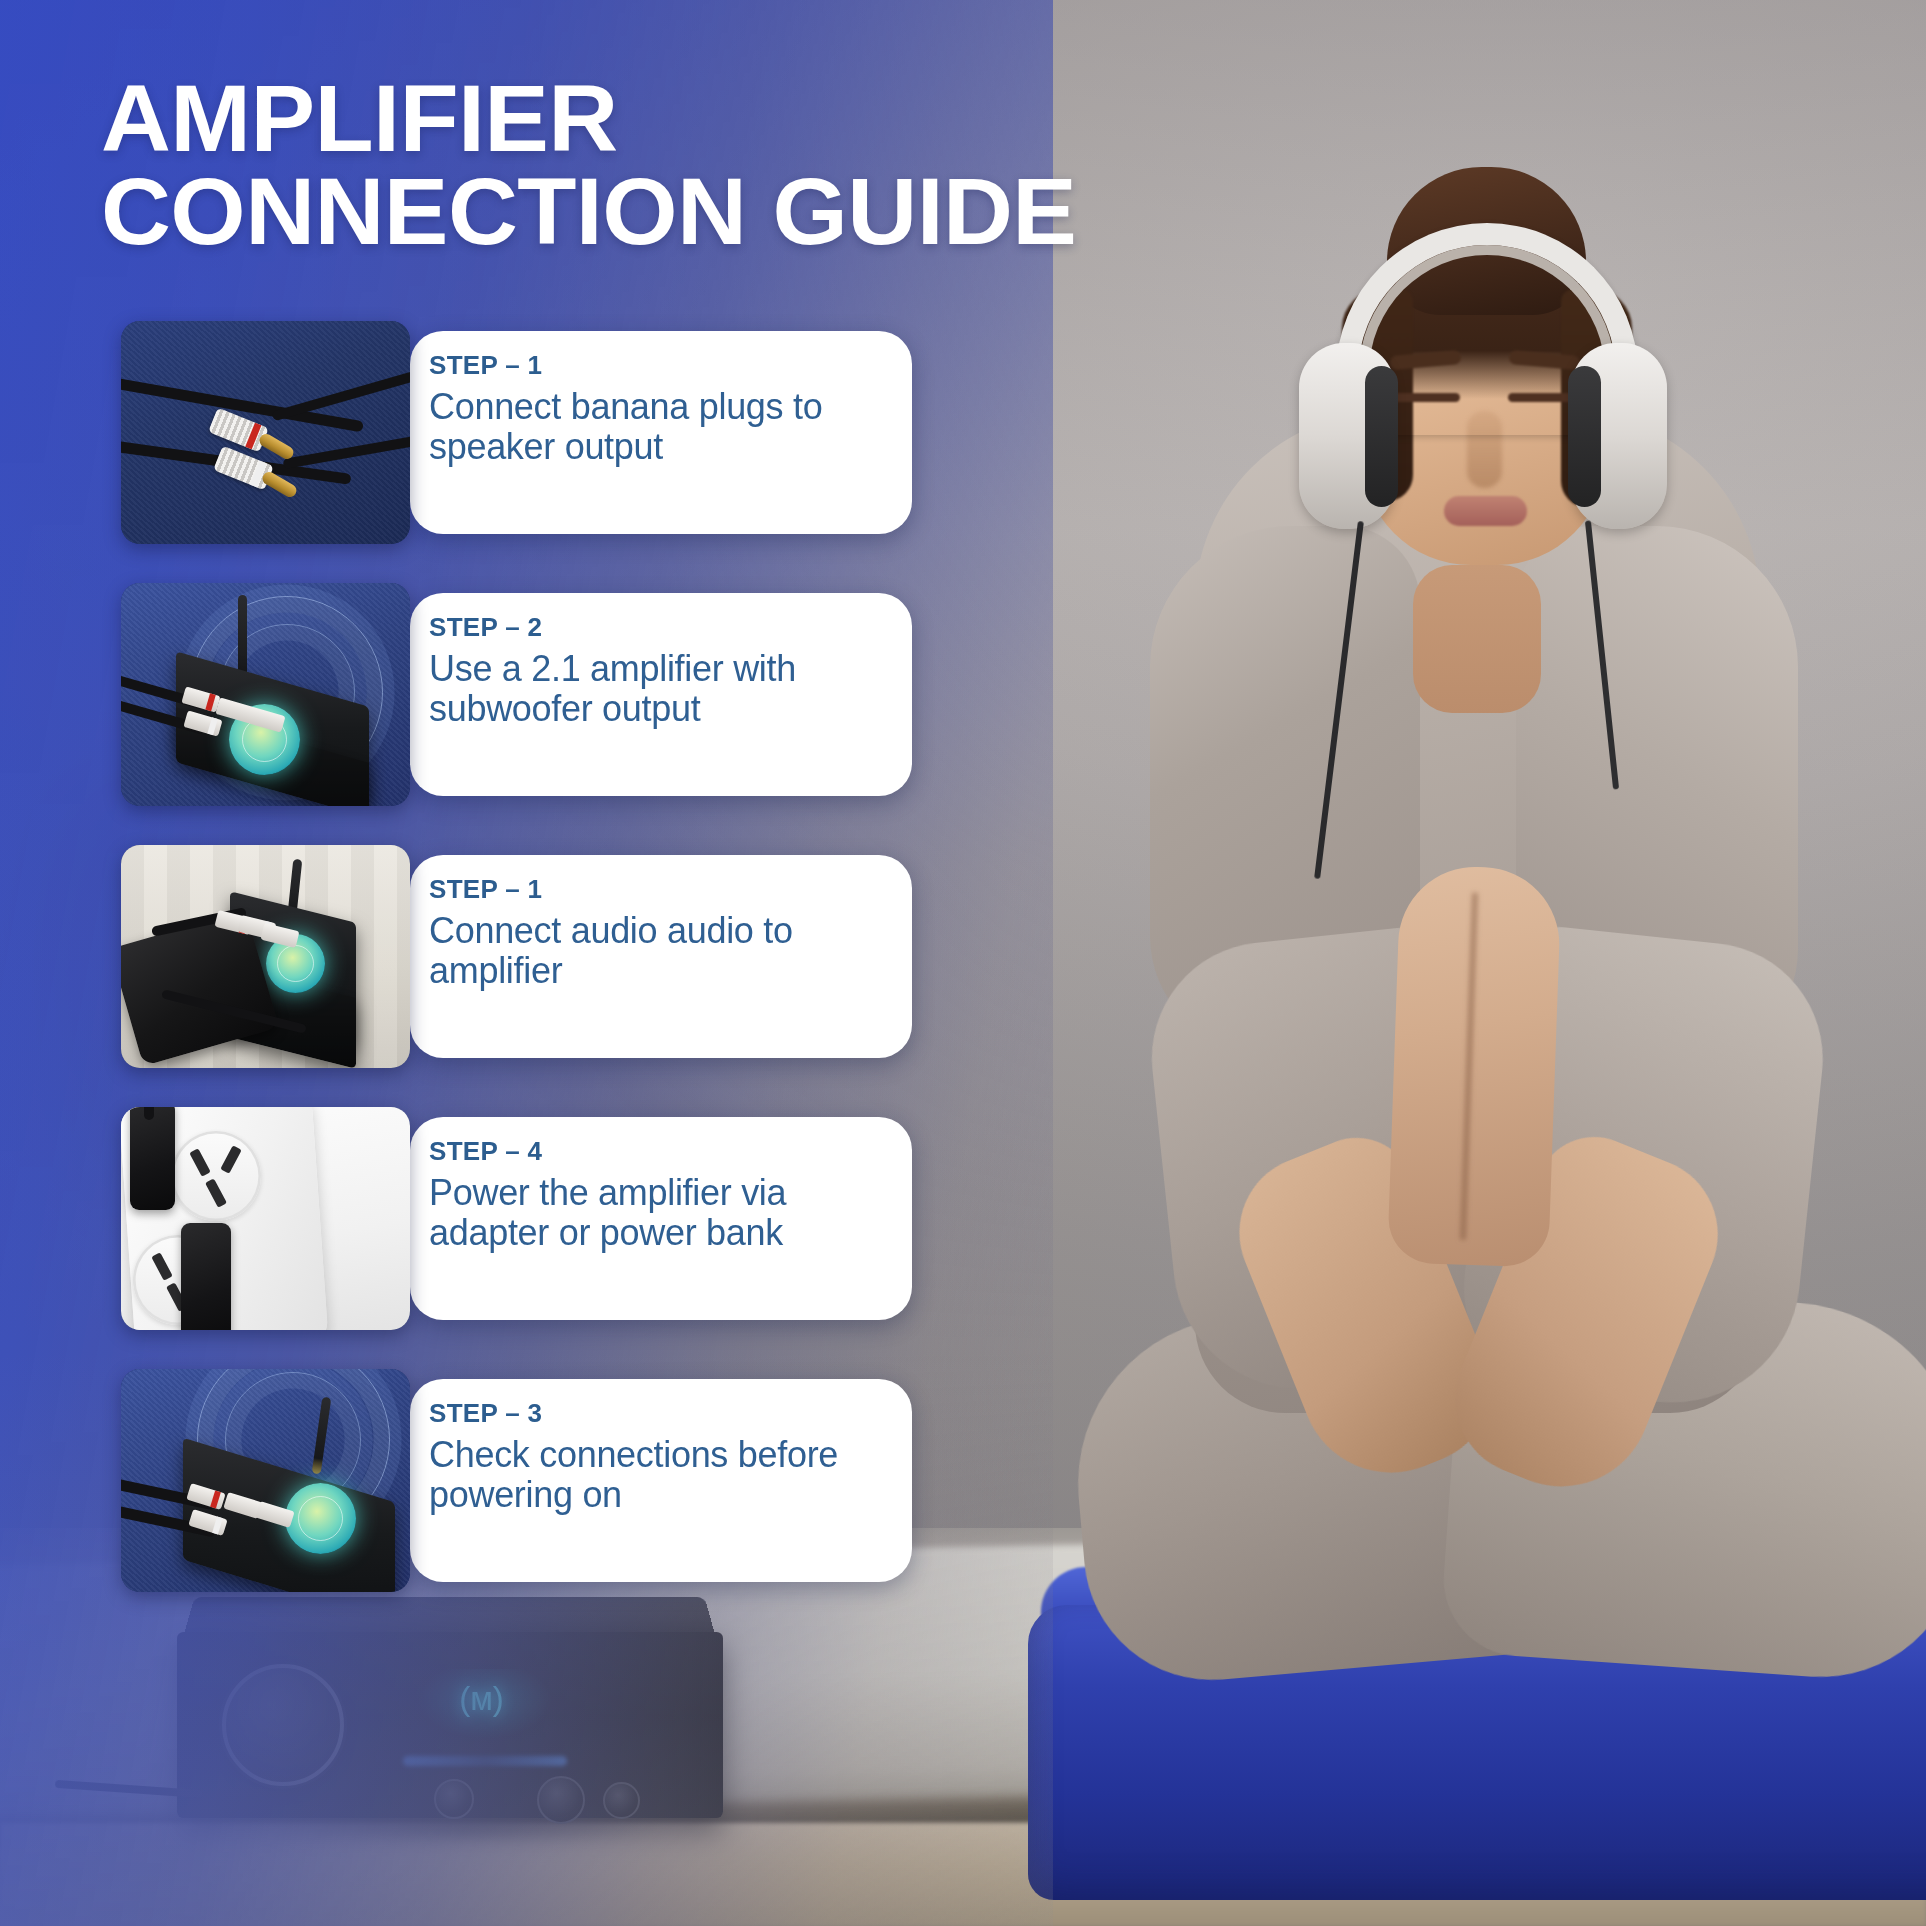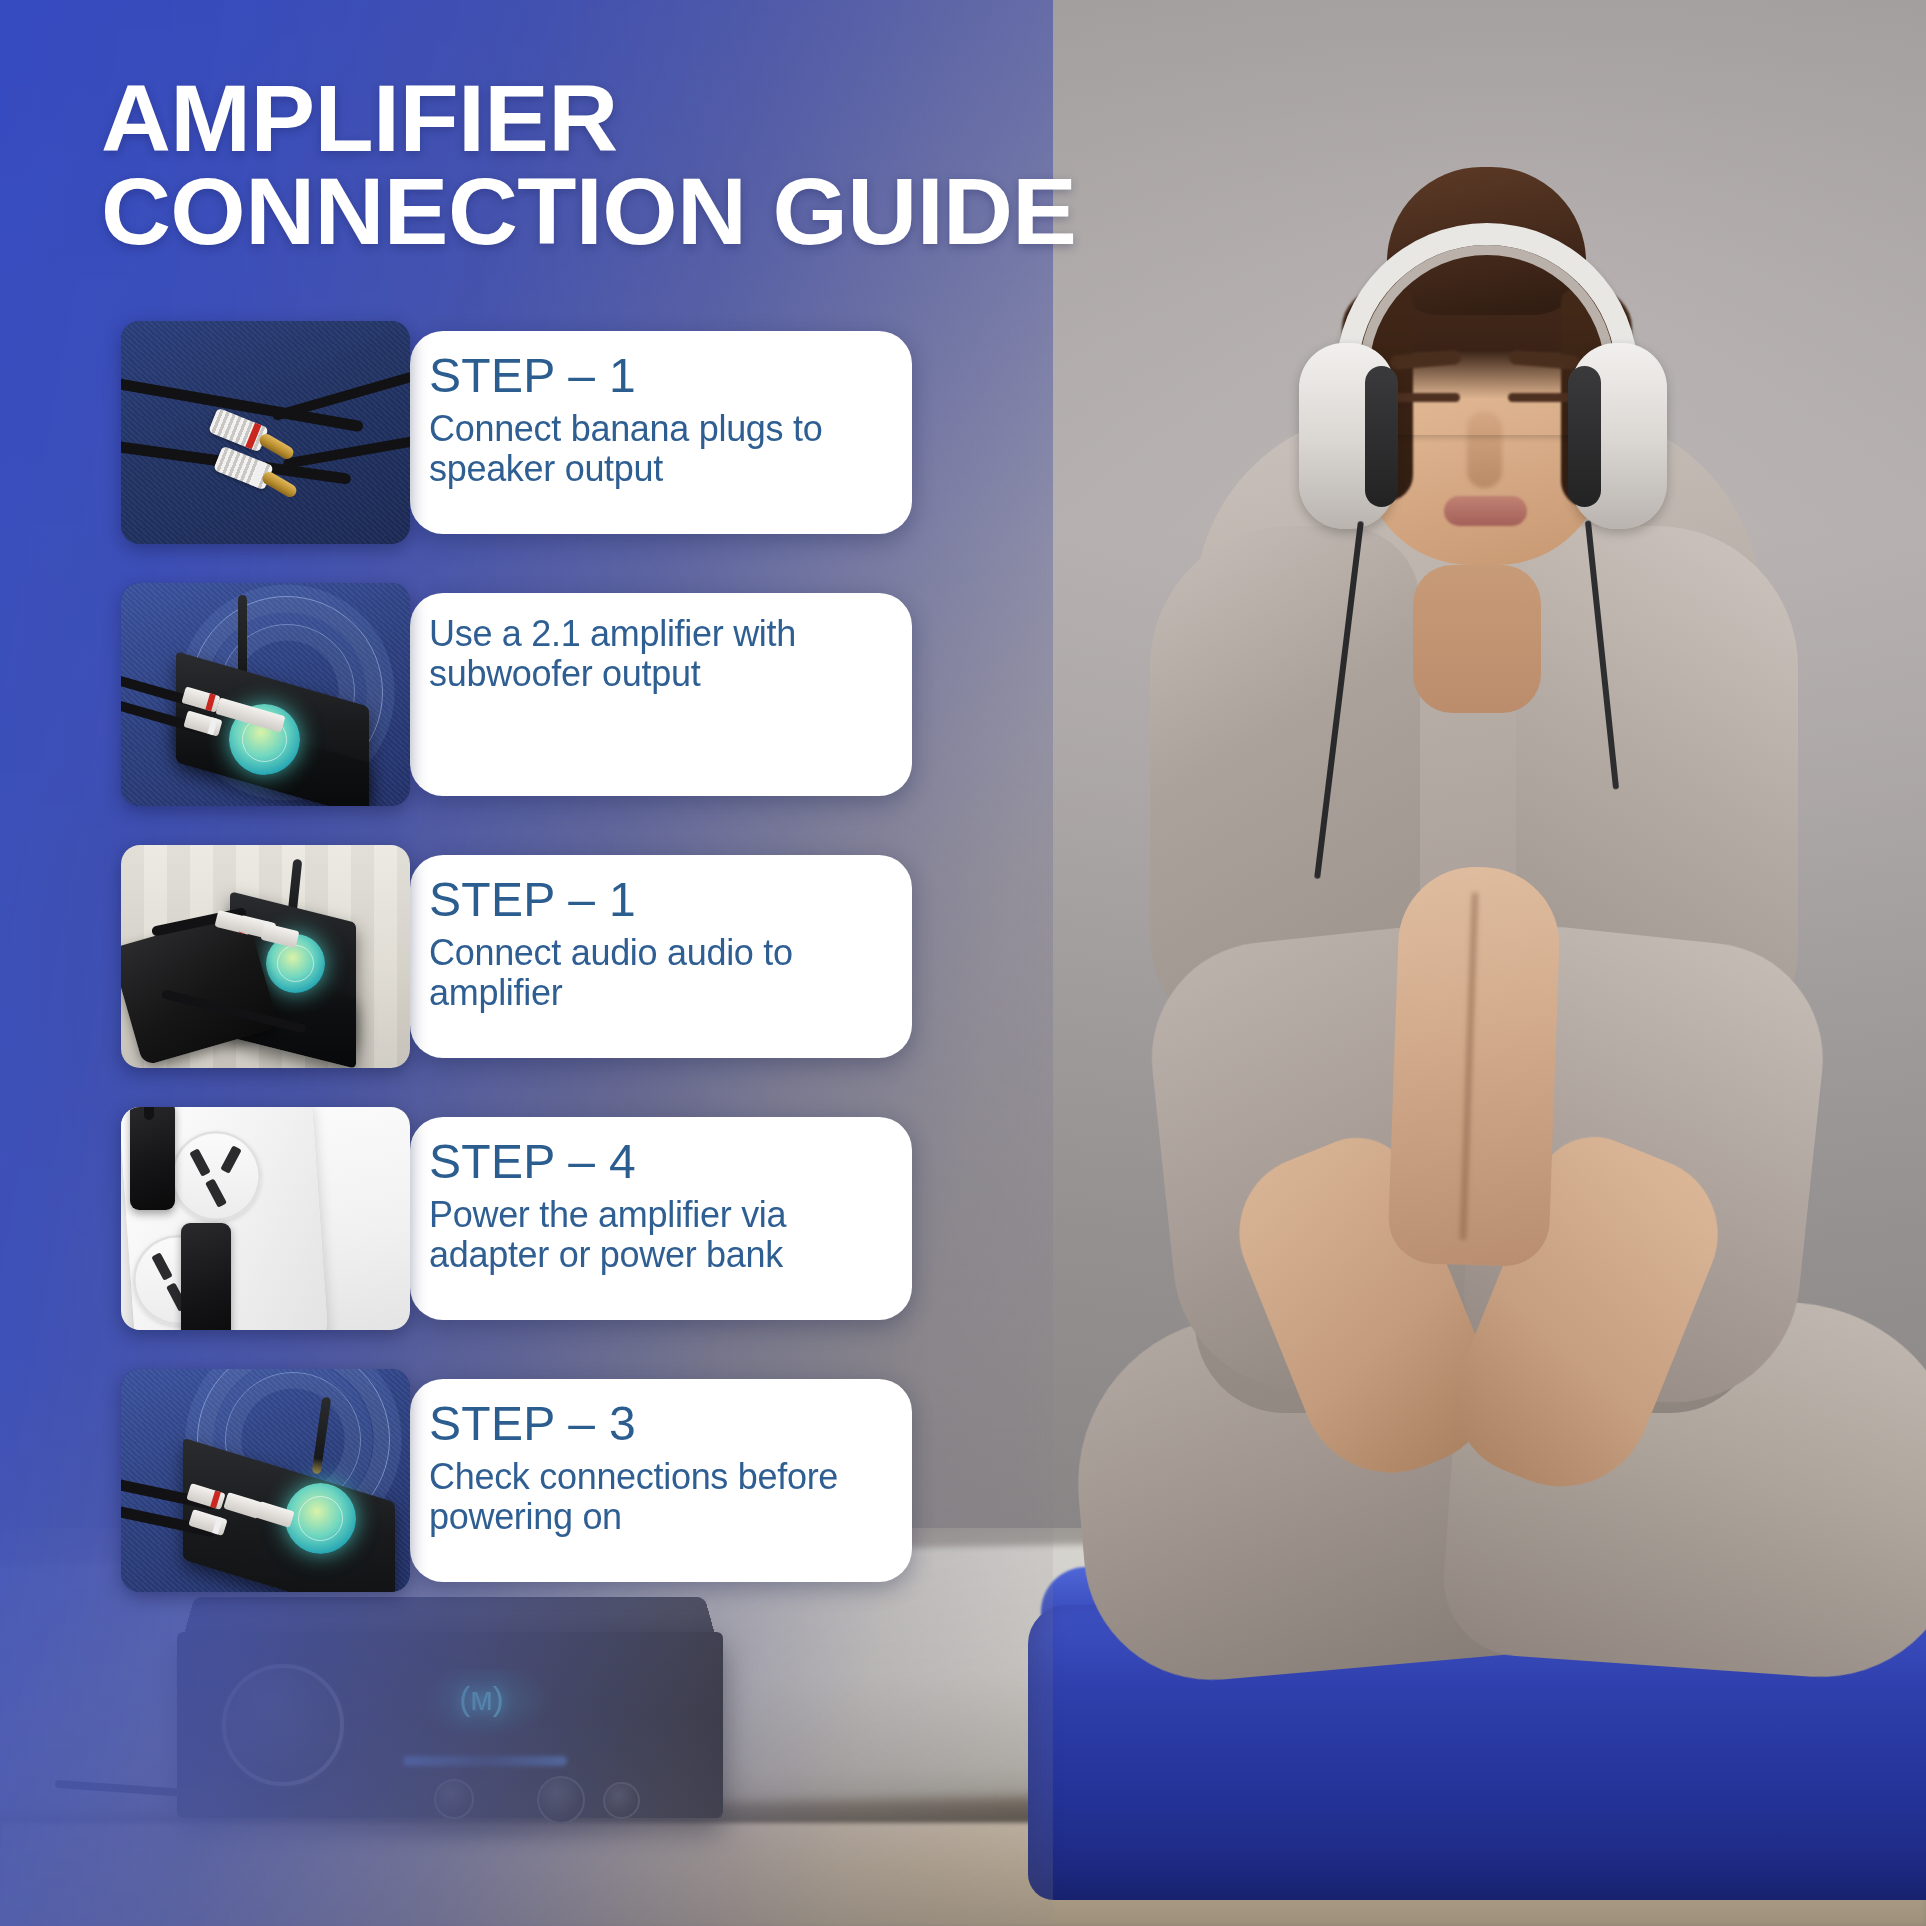--- a/index.html
+++ b/index.html
@@ -332,22 +332,22 @@
     position:absolute; left:0; top:0; width:289px; height:223px;
     border-radius:19px; overflow:hidden;
     box-shadow:0 5.1px 16.7px rgba(15,22,60,.38);
     background:#1e2f63;
   }
   .card-text {
     position:absolute; left:308px; top:31px; width:475px;
   }
   .step-head {
     color:#2c5d8f;
-    font-weight:400;
-    font-size:48px;
+    font-weight:700;
+    font-size:26px;
     line-height:1.0;
     letter-spacing:0.3px;
     margin-bottom:9px;
     white-space:nowrap;
   }
   .step-desc {
     color:#2f5f92;
     font-weight:400;
     font-size:36px;
     line-height:1.10;
@@ -552,20 +552,21 @@
       <div class="rca" style="left:62px; top:108px; transform:rotate(16deg);">
           <span class="r"></span>
         </div>
       <div class="rca" style="left:64px; top:132px; transform:rotate(16deg);">
           <span class="w"></span>
         </div>
       <div class="rca" style="left:96px; top:119px; transform:rotate(16deg);"></div>
       <div class="rca" style="left:127px; top:128px; transform:rotate(16deg);"></div>
     </div>
     <div class="card-text">
+      <div class="step-head">STEP – 2</div>
       <div class="step-desc">Use a 2.1 amplifier with subwoofer output</div>
     </div>
   </div>
 
   <div class="card" style="top:845px">
     <div class="card-plate"></div>
     <div class="thumb">
       <div class="t-wood"></div>
       <div class="antenna" style="left:168px; top:14px; height:83px; transform:rotate(6deg);"></div>
       <div class="ampbox" style="left:109px; top:62px; width:126px; height:122px; transform:skewY(14deg); border-radius:5.1px;"></div>

